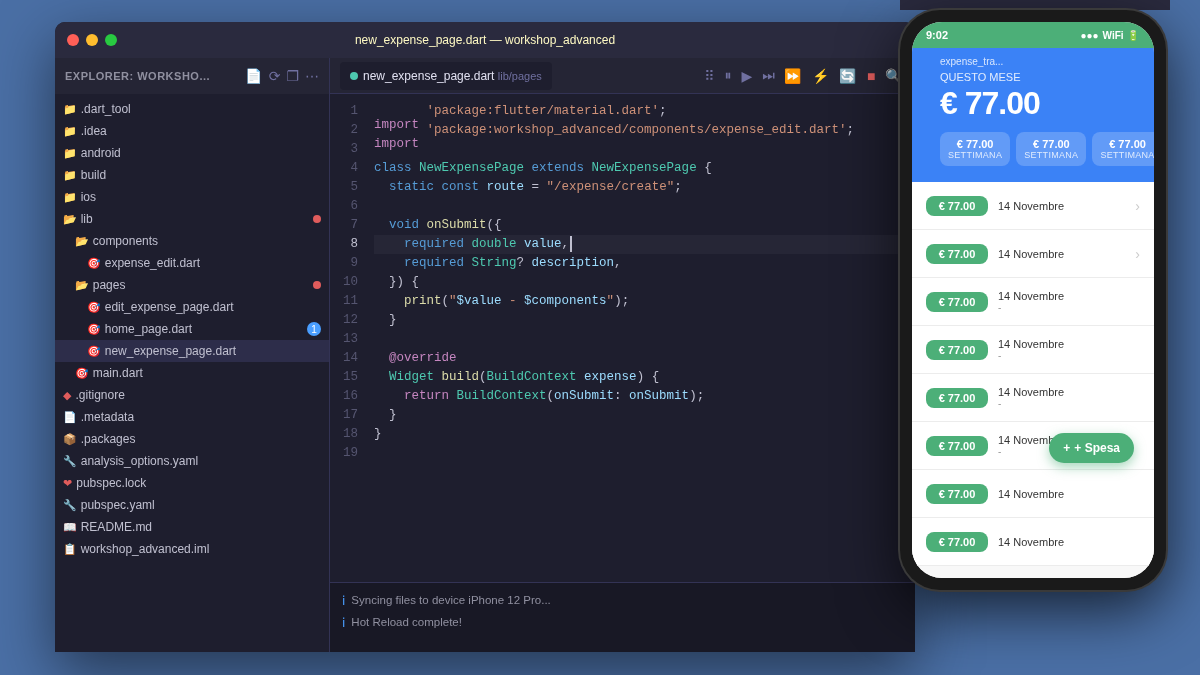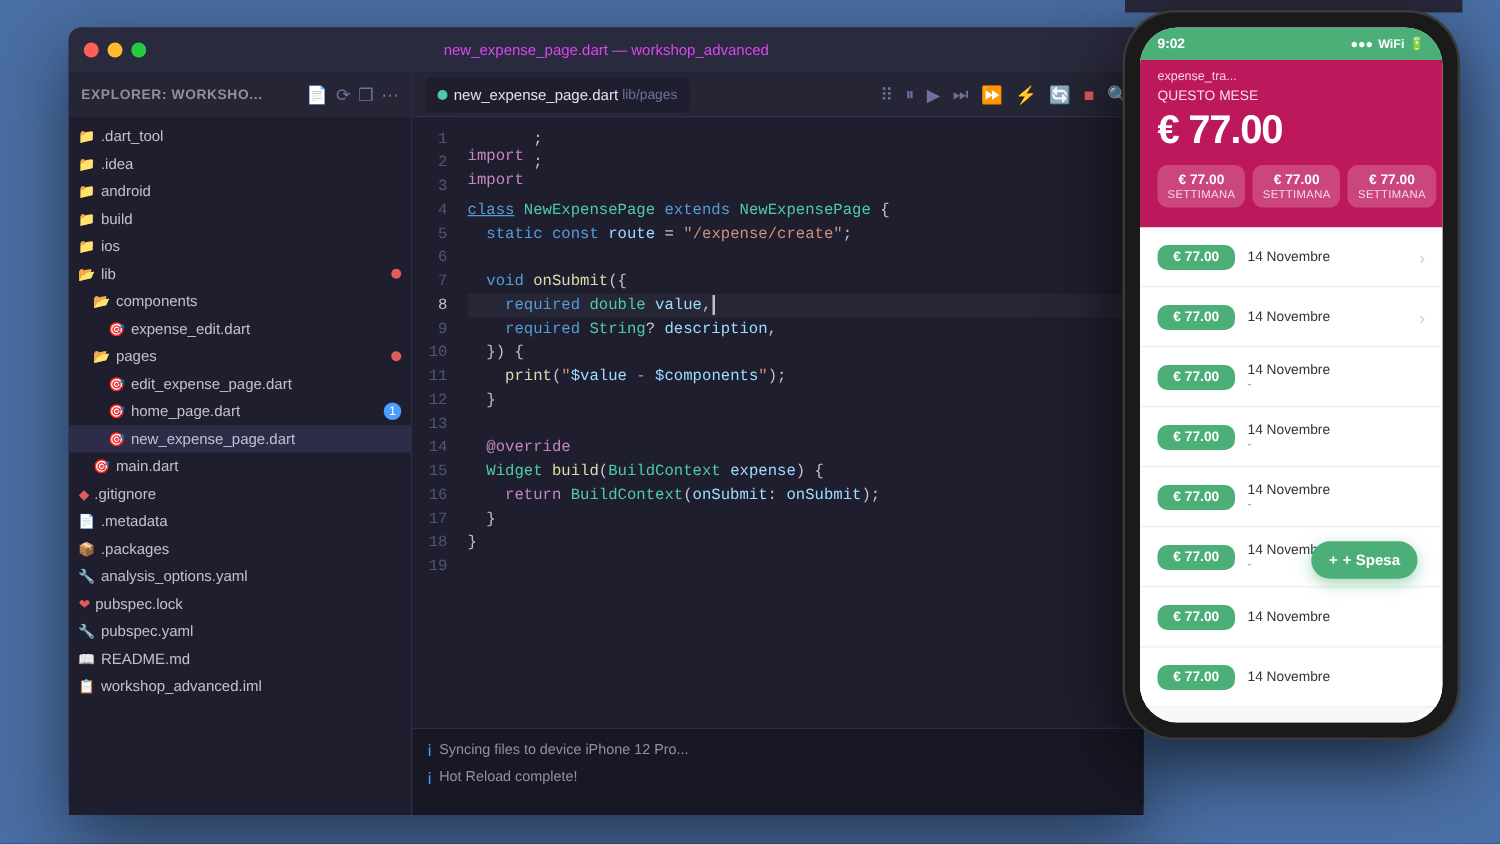--- a/index.html
+++ b/index.html
@@ -49,21 +49,21 @@
       border-radius: 50%;
     }
     .tl-red { background: #ff5f57; }
     .tl-yellow { background: #ffbd2e; }
     .tl-green { background: #28ca41; }
 
     .title-bar-text {
       position: absolute;
       left: 50%;
       transform: translateX(-50%);
-      color: #d946ef;
+      color: #fef9c3;
       font-size: 12px;
     }
 
     .ide-body {
       display: flex;
       flex: 1;
       overflow: hidden;
     }
 
     
@@ -246,21 +246,21 @@
       white-space: pre;
       display: flex;
       align-items: center;
     }
 
     .code-line.active-line-bg { background: rgba(255,255,255,0.04); }
 
     
     .kw-import { color: #c586c0; margin-top: 28px; }
     .kw-string { color: #ce9178; }
-    .kw-class { color: #569cd6; text-decoration: underline; }
+    .kw-class { color: #569cd6; }
     .kw-classname { color: #4ec9b0; }
     .kw-extends { color: #569cd6; }
     .kw-static { color: #569cd6; }
     .kw-const { color: #569cd6; }
     .kw-route { color: #9cdcfe; }
     .kw-void { color: #569cd6; }
     .kw-fn { color: #dcdcaa; }
     .kw-required { color: #569cd6; }
     .kw-double { color: #4ec9b0; }
     .kw-string-type { color: #4ec9b0; }
@@ -353,22 +353,22 @@
     }
 
     .phone-status-icons {
       display: flex;
       gap: 4px;
       align-items: center;
       font-size: 10px;
     }
 
     .phone-green-header {
-      background: #be185d;
-      padding: 8px 14px 16px;
+      background: #3b82f6;
+      padding: 8px 28px 16px;
       color: white;
     }
 
     .phone-breadcrumb {
       font-size: 10px;
       opacity: 0.8;
       margin-bottom: 4px;
     }
 
     .phone-questo-mese {
@@ -661,26 +661,28 @@
           <span class="line-number">16</span>
           <span class="line-number">17</span>
           <span class="line-number">18</span>
           <span class="line-number">19</span>
         </div>
         <div class="code-content">
 
           <div class="code-line">
             <span class="kw-import">import</span>
             <span>&nbsp;</span>
+            <span class="kw-string">'package:flutter/material.dart'</span>
             <span>;</span>
           </div>
 
           <div class="code-line">
             <span class="kw-import">import</span>
             <span>&nbsp;</span>
+            <span class="kw-string">'package:workshop_advanced/components/expense_edit.dart'</span>
             <span>;</span>
           </div>
 
           <div class="code-line">&nbsp;</div>
 
           <div class="code-line">
             <span class="kw-class">class</span>
             <span>&nbsp;</span>
             <span class="kw-classname">NewExpensePage</span>
             <span>&nbsp;</span>

